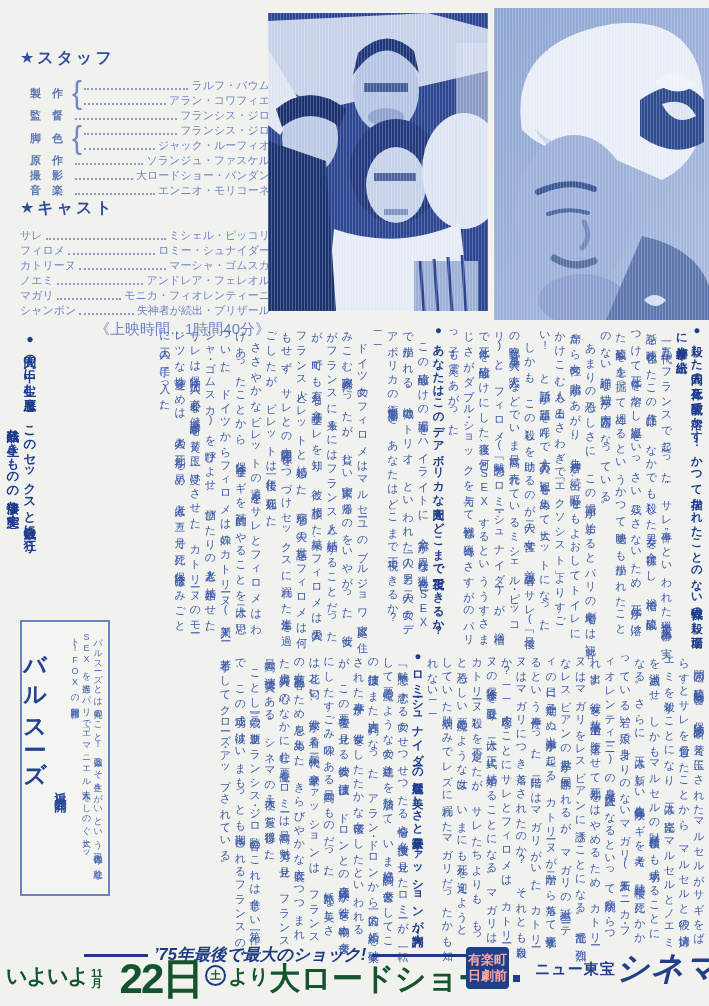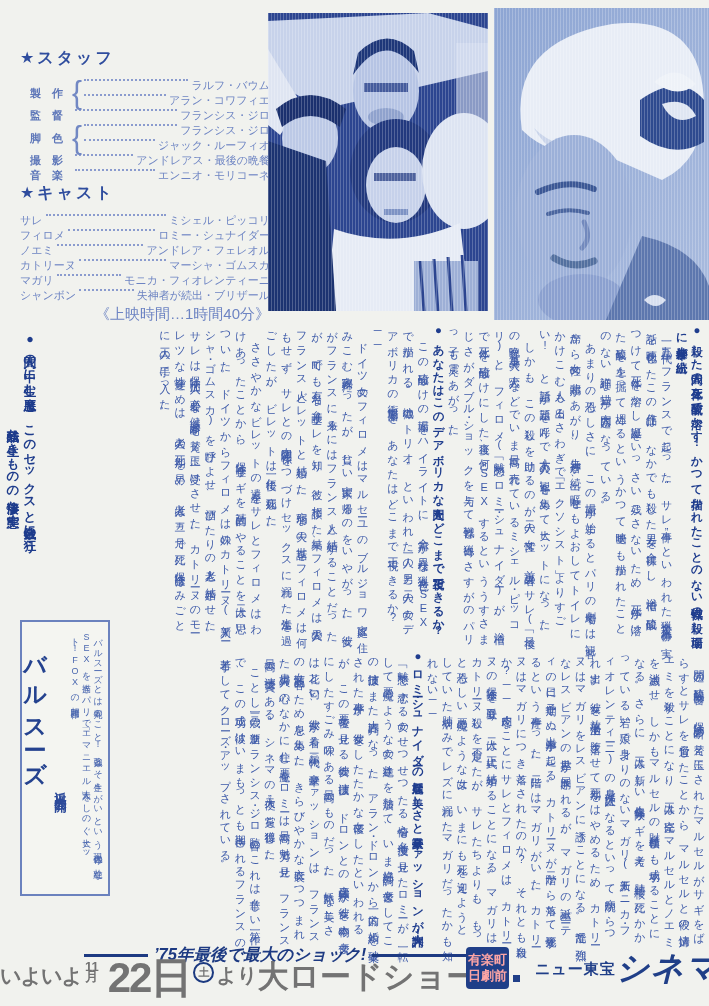--- a/index.html
+++ b/index.html
@@ -5,21 +5,21 @@
   html,body{margin:0;padding:0;background:#888;}
   .page{position:relative;width:709px;height:1006px;background:#f1f2ee;overflow:hidden;
         font-family:"Liberation Sans","DejaVu Sans",sans-serif;color:#3a57a6;}
   
   .credits{position:absolute;left:20px;top:48px;width:250px;}
   .chead{font-size:16px;font-weight:bold;color:#2f4d9e;letter-spacing:3px;margin:0 0 9px 0;}
   .cgroup{display:flex;align-items:center;font-size:11px;line-height:15px;margin-left:10px;}
   .crole{width:42px;white-space:pre;color:#5e77b9;font-weight:bold;flex:none;}
   .cbrace{flex:none;width:9px;font-size:30px;font-weight:100;color:#7288c3;line-height:1;transform:scaleY(1.05);}
   .cnames{flex:1;min-width:0;}
-  .crow{display:flex;font-size:11px;line-height:15px;}
+  .crow{display:flex;align-items:flex-end;font-size:11px;line-height:15px;}
   .cdots{flex:1;border-bottom:2px dotted #8a9bce;margin:0 3px 3px 3px;height:1px;}
   .cname{color:#6d84c3;white-space:nowrap;}
   .castsec{margin-top:0;}
   .crole2{color:#6d84c3;white-space:nowrap;flex:none;}
   .runtime{font-size:15px;color:#6d84c3;text-align:right;margin-top:2px;}
   
   .photo{position:absolute;overflow:hidden;}
   .photo1{left:268px;top:13px;width:220px;height:298px;}
   .photo2{left:494px;top:8px;width:215px;height:312px;}
   .scan{position:absolute;inset:0;background:repeating-linear-gradient(90deg,rgba(255,255,255,.22) 0 1px,transparent 1px 3px);}
@@ -39,24 +39,24 @@
         background:#f4f5f1;box-sizing:border-box;padding:10px 5px;}
   .vnote{margin:0;font-size:9px;line-height:11.5px;letter-spacing:1.2px;color:#4b68b0;}
   .vrelease{margin:0;padding-top:150px;font-size:12.5px;font-weight:bold;color:#2c4a9a;letter-spacing:2px;}
   .vtitle{margin:0;padding-top:6px;font-size:23px;font-weight:bold;color:#24428f;letter-spacing:7px;}
   
   .shock{position:absolute;left:84px;top:944px;width:382px;display:flex;align-items:center;
          color:#1d3a82;font-weight:bold;font-style:italic;font-size:16.5px;white-space:nowrap;}
   .dash{border-top:3px solid #1d3a82;height:0;}
   .dash.l{width:64px;margin-right:6px;}
   .dash.r{flex:1;margin-left:6px;}
-  .premiere{position:absolute;left:0;top:962px;display:flex;align-items:flex-start;color:#737373;white-space:nowrap;}
+  .premiere{position:absolute;left:6px;top:962px;display:flex;align-items:flex-end;color:#14532d;white-space:nowrap;}
   .lead{font-size:21px;font-weight:bold;padding-bottom:5px;letter-spacing:-1px;}
-  .mstack{display:flex;flex-direction:column;align-items:center;font-size:13px;font-weight:bold;
-          line-height:10px;margin:0 9px 7px 3px;}
+  .mstack{display:flex;flex-direction:column;align-items:center;font-size:11px;font-weight:bold;
+          line-height:10px;margin:0 17px 7px 3px;}
   .day{font-size:42px;font-weight:bold;letter-spacing:-2px;line-height:32px;}
   .wbadge{width:17px;height:17px;border:2px solid #1c3a80;border-radius:50%;font-size:11px;font-weight:bold;
           display:flex;align-items:center;justify-content:center;margin:0 2px 9px 3px;flex:none;}
   .yori{font-size:20px;font-weight:bold;padding-bottom:5px;}
   .roadshow{font-size:31px;font-weight:bold;line-height:30px;letter-spacing:0;padding-bottom:1px;}
   .theater{position:absolute;left:466px;top:932px;width:242px;height:72px;display:flex;align-items:center;color:#203f88;}
   .locbox{background:#203f88;color:#fca5a5;font-size:13px;font-weight:bold;padding:5px 2px;line-height:16px;
           text-align:center;border-radius:4px;flex:none;}
   .tdot{width:7px;height:7px;background:#203f88;margin:20px 2px 0 4px;flex:none;}
   .logo{display:flex;align-items:center;margin-left:13px;flex:none;}
@@ -104,25 +104,34 @@
             <span class="cdots"></span>
             <span class="cname">フランシス・ジロ</span>
           </div>
         <div class="crow">
             <span class="cdots"></span>
             <span class="cname">ジャック・ルーフィオ</span>
           </div>
       </div>
     </div>
     <div class="cgroup">
+      <span class="crole">原　作</span>
+      <div class="cnames">
+          <div class="crow">
+            <span class="cdots"></span>
+            <span class="cname">ソランジュ・ファスケル</span>
+          </div>
+        </div>
+    </div>
+    <div class="cgroup">
       <span class="crole">撮　影</span>
       <div class="cnames">
           <div class="crow">
             <span class="cdots"></span>
-            <span class="cname">アンドレアス・最後の晩餐</span>
+            <span class="cname">大ロードショー・バンダン</span>
           </div>
         </div>
     </div>
     <div class="cgroup">
       <span class="crole">音　楽</span>
       <div class="cnames">
           <div class="crow">
             <span class="cdots"></span>
             <span class="cname">エンニオ・モリコーネ</span>
           </div>
@@ -135,28 +144,28 @@
           <span class="crole2">サレ</span>
           <span class="cdots"></span>
           <span class="cname">ミシェル・ピッコリ</span>
         </div>
       <div class="crow">
           <span class="crole2">フィロメ</span>
           <span class="cdots"></span>
           <span class="cname">ロミー・シュナイダー</span>
         </div>
       <div class="crow">
+          <span class="crole2">カトリーヌ</span>
+          <span class="cdots"></span>
+          <span class="cname">マーシャ・ゴムスカ</span>
+        </div>
+      <div class="crow">
           <span class="crole2">ノエミ</span>
           <span class="cdots"></span>
           <span class="cname">アンドレア・フェレオル</span>
-        </div>
-      <div class="crow">
-          <span class="crole2">カトリーヌ</span>
-          <span class="cdots"></span>
-          <span class="cname">マーシャ・ゴムスカ</span>
         </div>
       <div class="crow">
           <span class="crole2">マガリ</span>
           <span class="cdots"></span>
           <span class="cname">モニカ・フィオレンティーニ</span>
         </div>
       <div class="crow">
           <span class="crole2">シャンボン</span>
           <span class="cdots"></span>
           <span class="cname">失神者が続出・ブリザール</span>

